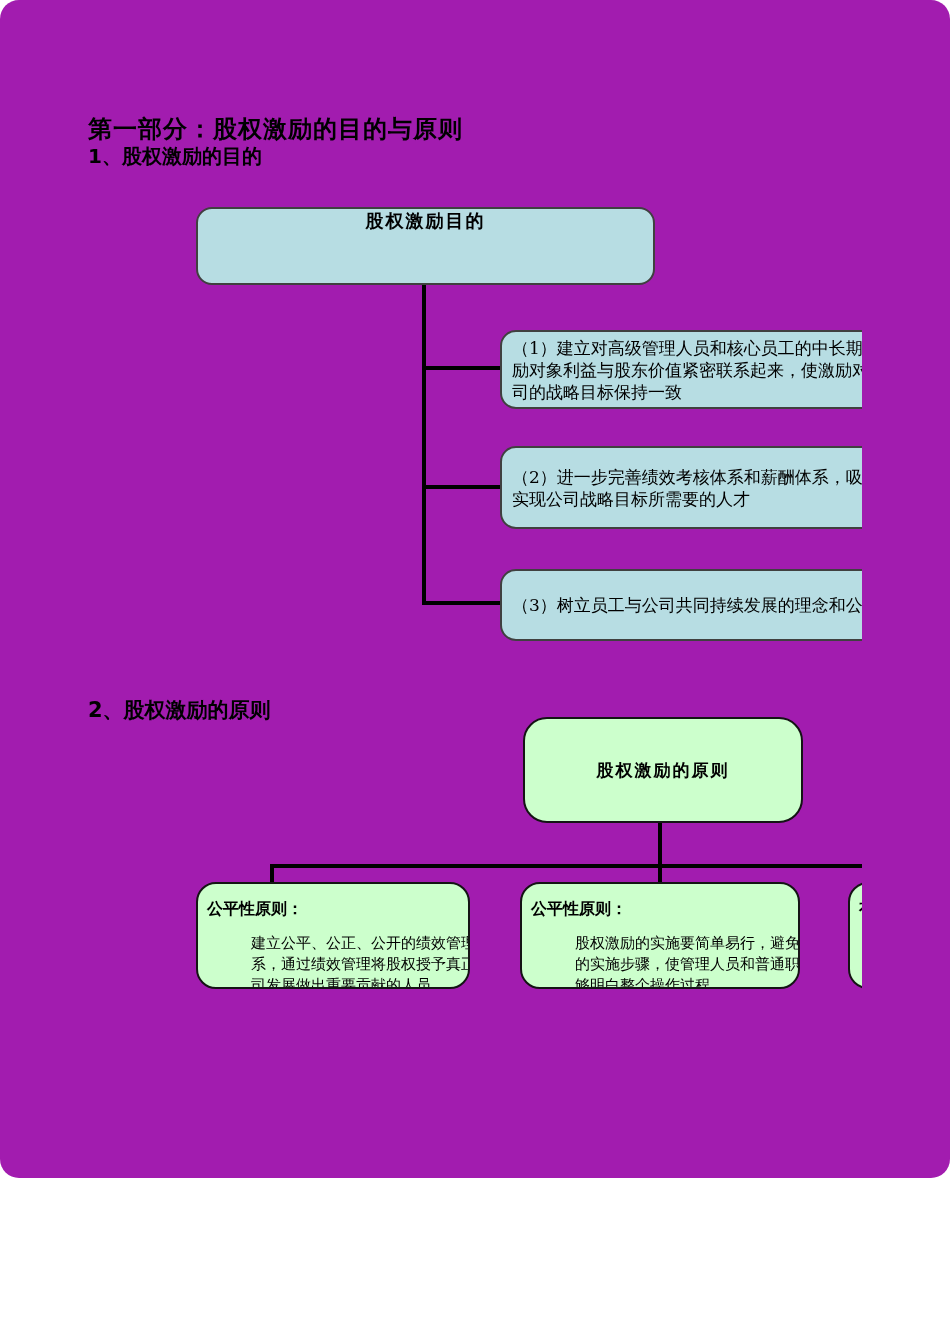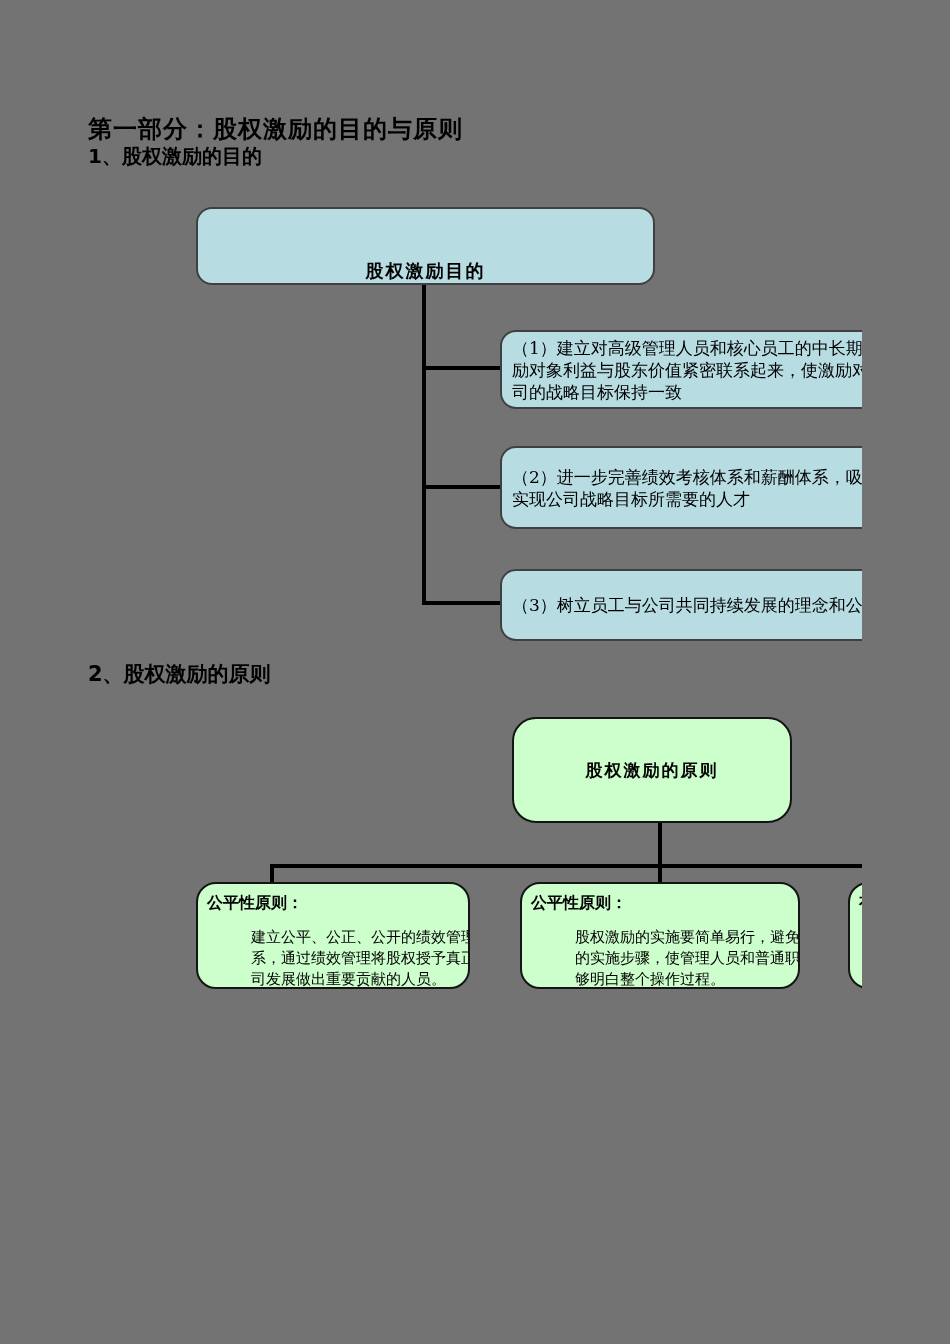--- a/index.html
+++ b/index.html
@@ -1,42 +1,42 @@
 <!DOCTYPE html>
 <html><head>
 <meta charset="utf-8">
 <style>
   html,body{margin:0;padding:0;background:#fff;}
-  .page{position:relative;width:950px;height:1344px;background:#737373;
-        font-family:"DejaVu Sans",sans-serif;color:#000;overflow:hidden;}
+  .page{position:relative;width:950px;height:1178px;background:#a21caf;
+        font-family:"DejaVu Sans",sans-serif;color:#000;overflow:hidden;border-radius:19px;}
   .clip{position:absolute;left:0;top:0;width:862px;height:1344px;overflow:hidden;}
   .h1{position:absolute;left:88px;top:113px;font-size:24px;font-weight:bold;
       font-family:"DejaVu Sans",sans-serif;letter-spacing:1px;}
   .h2{position:absolute;left:88px;top:143px;font-size:20px;font-weight:bold;}
-  .h3{position:absolute;left:88px;top:660px;font-size:21px;font-weight:bold;}
+  .h3{position:absolute;left:88px;top:696px;font-size:21px;font-weight:bold;}
 
   .box{position:absolute;box-sizing:border-box;}
   .blue{background:#b7dde3;border:2px solid #404040;border-radius:16px;}
   .green{background:#ccffcc;border:2px solid #141414;border-radius:20px;}
 
   .rootblue{left:196px;top:207px;width:459px;height:78px;
-            display:flex;align-items:flex-end;justify-content:center;
+            display:flex;align-items:flex-start;justify-content:center;
             font-size:18px;font-weight:bold;letter-spacing:2px;}
-  .rootgreen{left:512px;top:717px;width:280px;height:106px;border-radius:24px;
+  .rootgreen{left:523px;top:717px;width:280px;height:106px;border-radius:24px;
             display:flex;align-items:center;justify-content:center;
             font-size:17px;font-weight:bold;letter-spacing:2px;}
 
   .line{position:absolute;background:#000;}
 
   .bluetext{display:flex;flex-direction:column;justify-content:center;
             padding-left:10px;font-family:"DejaVu Serif",serif;font-size:17px;
             line-height:22px;}
   .lines{white-space:pre;}
 
-  .gbox{width:274px;height:107px;padding:9px 9px;overflow:hidden;}
+  .gbox{width:274px;height:107px;padding:15px 9px;overflow:hidden;}
   .gtitle{font-size:16px;font-weight:bold;font-family:"DejaVu Sans",sans-serif;
           margin-bottom:13px;white-space:pre;}
   .gbody{font-family:"DejaVu Serif",serif;font-size:15px;line-height:21px;margin-left:44px;}
 </style>
 </head>
 <body>
 
 <div class="page">
   <div class="clip">
 

